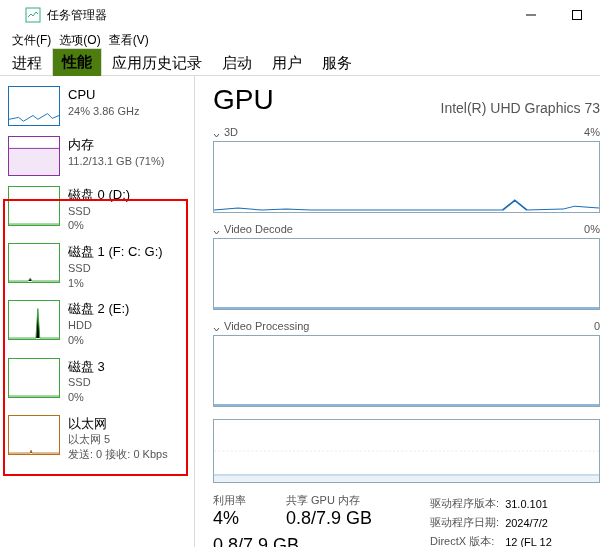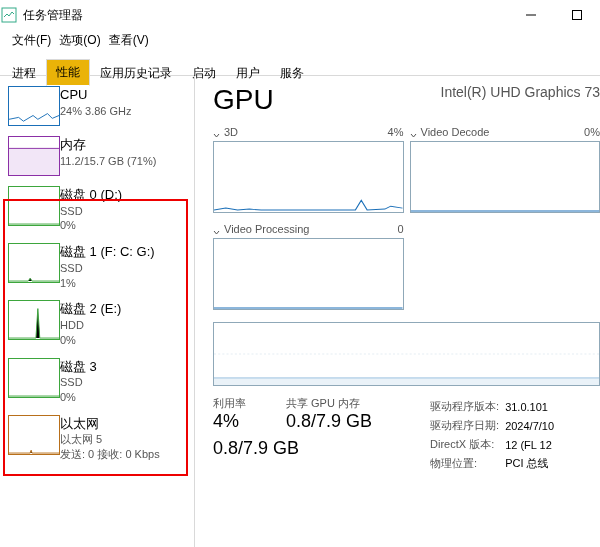--- a/index.html
+++ b/index.html
@@ -9,21 +9,21 @@
     color: #000;
     background: #fff;
     width: 600px;
     height: 547px;
     overflow: hidden;
   }
   .titlebar {
     height: 30px;
     display: flex;
     align-items: center;
-    padding-left: 1px;
+    padding-left: 25px;
   }
   .titlebar .app-icon {
     width: 16px; height: 16px;
     margin-right: 6px;
   }
   .window-controls {
     margin-left: auto;
     display: flex;
   }
   .window-controls div {
@@ -41,48 +41,49 @@
   .menubar span { padding: 2px 4px; }
   .tabbar {
     height: 26px;
     display: flex;
     border-bottom: 1px solid #d9d9d9;
     padding-left: 2px;
     align-items: flex-end;
   }
   .tab {
     padding: 4px 9px;
-    font-size: 12px;
+    font-size: 15px;
     border: 1px solid transparent;
     border-bottom: none;
     position: relative;
-    top: 11px;
+    top: 2px;
   }
   .tab.active {
     border-color: #d9d9d9;
-    background: #eab308;
+    background: #4d7c0f;
     border-bottom: 1px solid #fff;
+    font-weight: bold;
   }
   .content {
     display: flex;
     height: calc(547px - 30px - 20px - 26px);
   }
   .sidebar {
     width: 195px;
     border-right: 1px solid #d9d9d9;
     overflow: hidden;
     padding-top: 6px;
     padding-bottom: 6px;
     position: relative;
   }
   .sidebar-item {
     display: flex;
     align-items: flex-start;
     padding: 4px 8px 6px 8px;
-    gap: 0;
+    gap: 8px;
   }
   .mini-chart {
     width: 52px; height: 40px;
     border: 1px solid;
     position: relative;
     flex-shrink: 0;
   }
   .mini-chart.cpu { border-color: #1a6fb8; }
   .mini-chart.mem { border-color: #8b2fa6; }
   .mini-chart.disk { border-color: #3da63d; }
@@ -100,30 +101,30 @@
     border: 2px solid #e00;
     pointer-events: none;
   }
   .main {
     flex: 1;
     padding: 8px 0 0 18px;
     overflow: hidden;
   }
   .gpu-header {
     display: flex;
-    align-items: flex-start;
+    align-items: flex-end;
     justify-content: space-between;
     margin-bottom: 10px;
     padding-right: 0;
   }
   .gpu-header h1 { font-size: 28px; font-weight: 400; }
   .gpu-header .model { font-size: 14px; color: #555; white-space: nowrap; overflow: hidden; }
   .gpu-panels {
     display: grid;
-    grid-template-columns: 1fr 1fr;
+    grid-template-columns: 1fr;
     gap: 10px 6px;
     margin-bottom: 12px;
   }
   .gpu-panel .phead {
     display: flex;
     font-size: 11px;
     color: #555;
     margin-bottom: 3px;
     align-items: center;
   }
@@ -225,21 +226,21 @@
 
     <div class="sidebar-item">
       <div class="mini-chart mem">
         <svg viewBox="0 0 52 40" preserveAspectRatio="none">
             <rect x="0" y="12" width="52" height="28" fill="#f2e6f7"></rect>
             <polyline points="0,12 52,12" stroke="#8b2fa6" stroke-width="1"></polyline>
           </svg>
       </div>
       <div class="sidebar-text">
         <div class="title">内存</div>
-        <div class="sub">11.2/15.7 GB (71%)</div>
+        <div class="sub">11.2/13.1 GB (71%)</div>
       </div>
     </div>
 
     <div class="sidebar-item">
       <div class="mini-chart disk">
         <svg viewBox="0 0 52 40" preserveAspectRatio="none">
             <polyline points="0,39 52,39" stroke="#3da63d" stroke-width="1"></polyline>
           </svg>
       </div>
       <div class="sidebar-text">
@@ -386,21 +387,21 @@
       </div>
       <div class="stats-right">
         <table>
           <tbody>
               <tr>
                 <td>驱动程序版本:</td>
                 <td>31.0.101</td>
               </tr>
           <tr>
                 <td>驱动程序日期:</td>
-                <td>2024/7/10</td>
+                <td>2024/7/2</td>
               </tr>
           <tr>
                 <td>DirectX 版本:</td>
                 <td>12 (FL 12</td>
               </tr>
           <tr>
                 <td>物理位置:</td>
                 <td>PCI 总线</td>
               </tr>
         </tbody>

